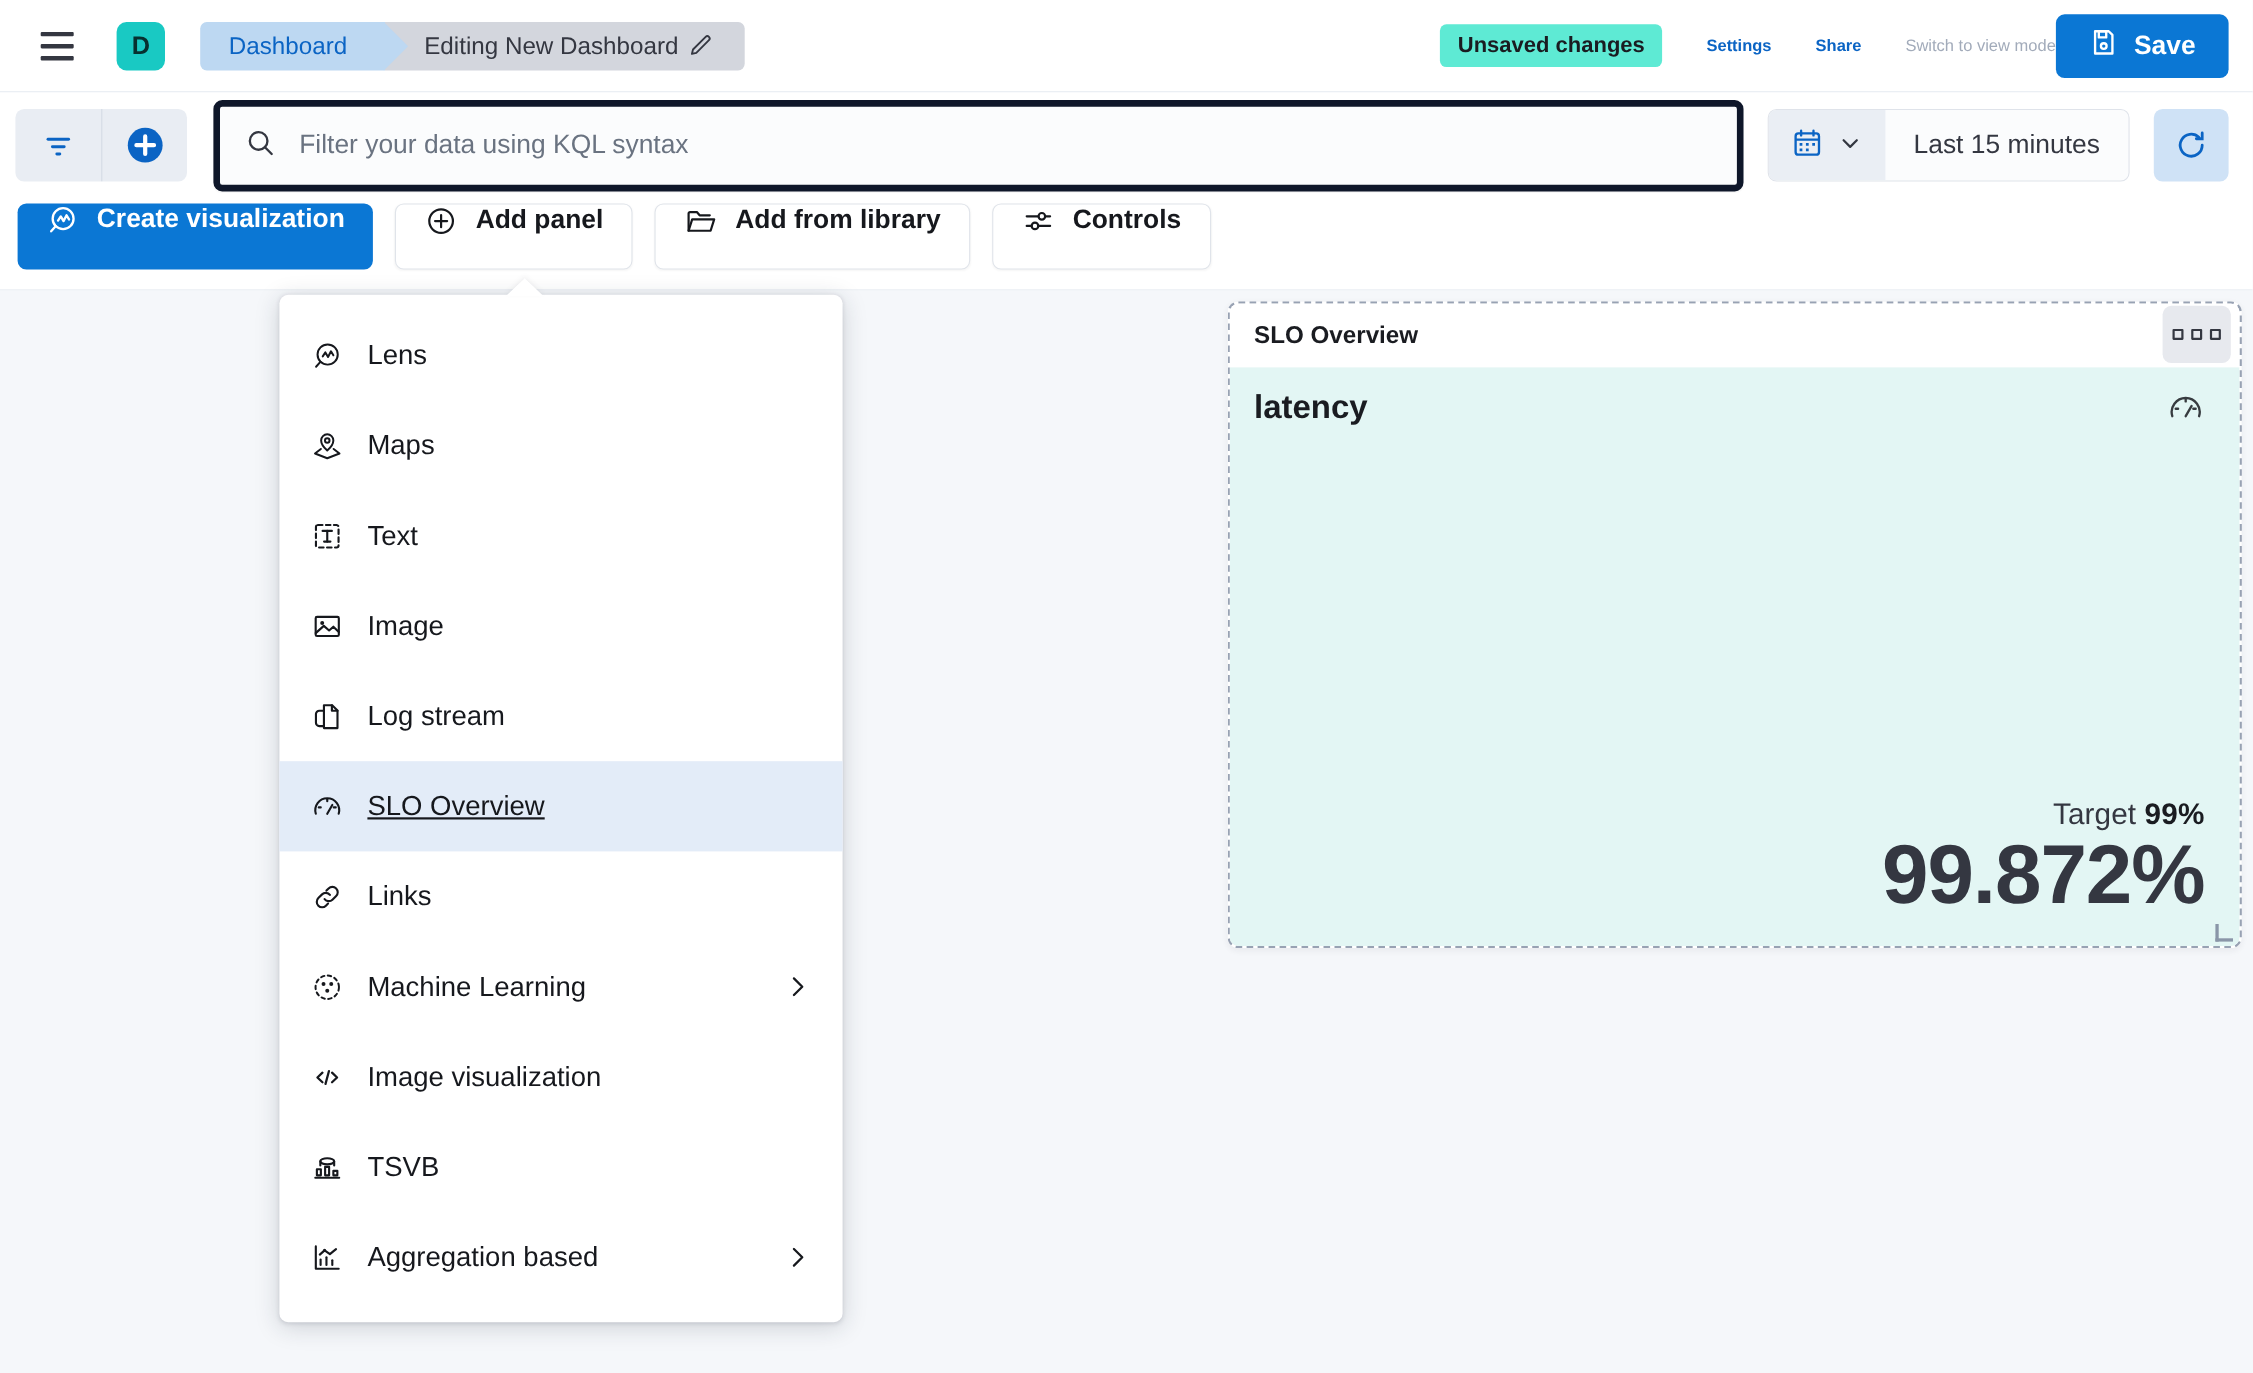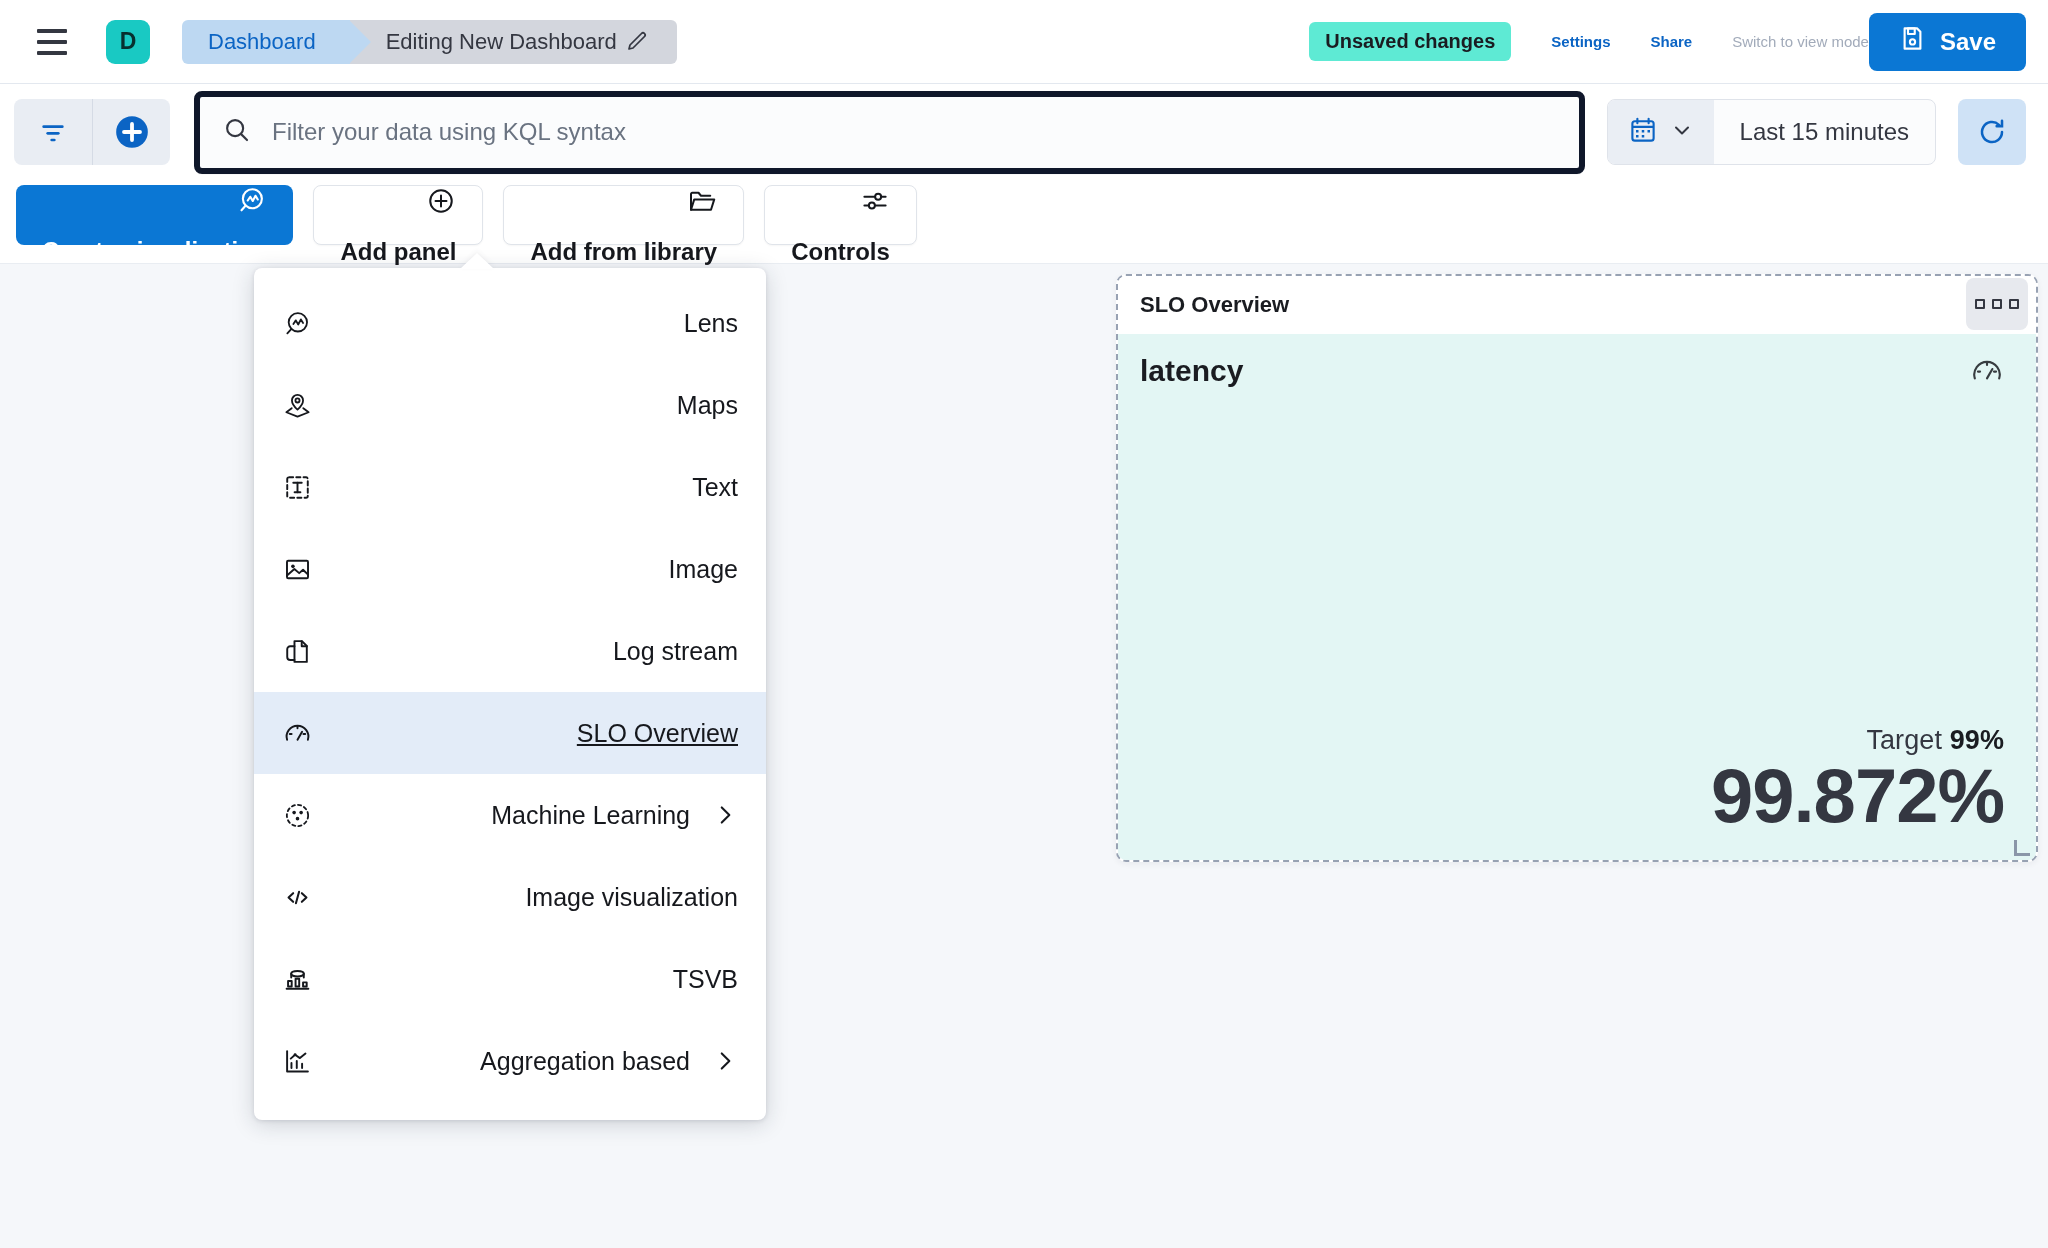--- a/index.html
+++ b/index.html
@@ -203,29 +203,28 @@
     display: flex; align-items: center;
     padding: 0 0 14px 16px;
     gap: 20px;
     border-bottom: 1px solid #e9edf2;
     position: relative;
     z-index: 5;
   }
   .tb-btn {
     height: 60px;
     border-radius: 8px;
-    display: flex; align-items: flex-end;
+    display: flex; align-items: flex-start;
     gap: 16px;
     padding: 0 26px;
     font-size: 24px;
     font-weight: 700;
     cursor: pointer;
     font-family: inherit;
     white-space: nowrap;
-    flex-direction: column;
   }
   .tb-primary { background: #0b77d4; color: #fff; border: none; }
   .tb-default {
     background: #ffffff; color: #16181d;
     border: 1px solid #e0e4ea;
     box-shadow: 0 1px 2px rgba(0,0,0,0.04);
   }
 
   
   .canvas {
@@ -261,21 +260,21 @@
     gap: 22px;
     cursor: pointer;
     font-size: 25px;
     color: #16181d;
   }
   .menu-item.selected {
     background: #e3ecf8;
   }
   .menu-item.selected .mi-label { text-decoration: underline; }
   .mi-icon { width: 30px; display: flex; align-items: center; justify-content: center; flex: 0 0 auto; }
-  .mi-label { flex: 1 1 auto; text-align: right; }
+  .mi-label { flex: 1 1 auto; }
   .mi-arrow { flex: 0 0 auto; display: flex; align-items: center; }
 
   
   .slo-panel {
     position: absolute;
     left: 1116px; top: 10px;
     width: 922px; height: 588px;
     border: 2px dashed #98a2b3;
     border-radius: 10px;
     background: #ffffff;
@@ -558,20 +557,29 @@
           <path d="M3.4 17.2a9 9 0 1 1 17.2 0"></path>
           <line x1="12" y1="17.2" x2="15.8" y2="10.6"></line>
           <line x1="12" y1="6.2" x2="12" y2="7.7"></line>
           <line x1="5.6" y1="12.4" x2="7.1" y2="12.4"></line>
           <line x1="16.9" y1="12.4" x2="18.4" y2="12.4"></line>
         </svg>
       </span>
       <span class="mi-label">SLO Overview</span>
     </div>
 
+    <div class="menu-item">
+      <span class="mi-icon">
+        <svg width="29" height="29" viewBox="0 0 24 24" fill="none" stroke="#16181d" stroke-width="1.6" stroke-linecap="round" stroke-linejoin="round">
+          <path d="M10 13.6a4 4 0 0 0 5.9.4l2.8-2.8a4 4 0 0 0-5.7-5.7l-1.6 1.6"></path>
+          <path d="M14 10.4a4 4 0 0 0-5.9-.4l-2.8 2.8a4 4 0 0 0 5.7 5.7l1.6-1.6"></path>
+        </svg>
+      </span>
+      <span class="mi-label">Links</span>
+    </div>
 
     <div class="menu-item">
       <span class="mi-icon">
         <svg width="29" height="29" viewBox="0 0 24 24" fill="none" stroke="#16181d" stroke-width="1.5" stroke-linecap="round">
           <circle cx="12" cy="12" r="8.8" stroke-dasharray="2.6 2.6"></circle>
           <circle cx="9.2" cy="9.6" r="1.5" fill="#16181d" stroke="none"></circle>
           <circle cx="15" cy="9.6" r="1.5" fill="#16181d" stroke="none"></circle>
           <circle cx="12" cy="14.6" r="1.5" fill="#16181d" stroke="none"></circle>
         </svg>
       </span>

